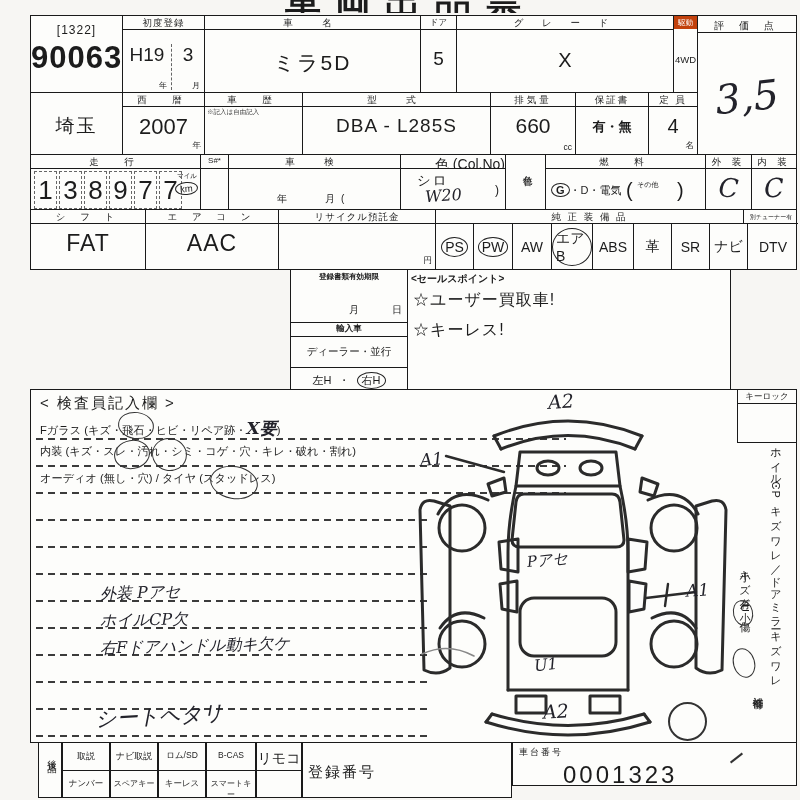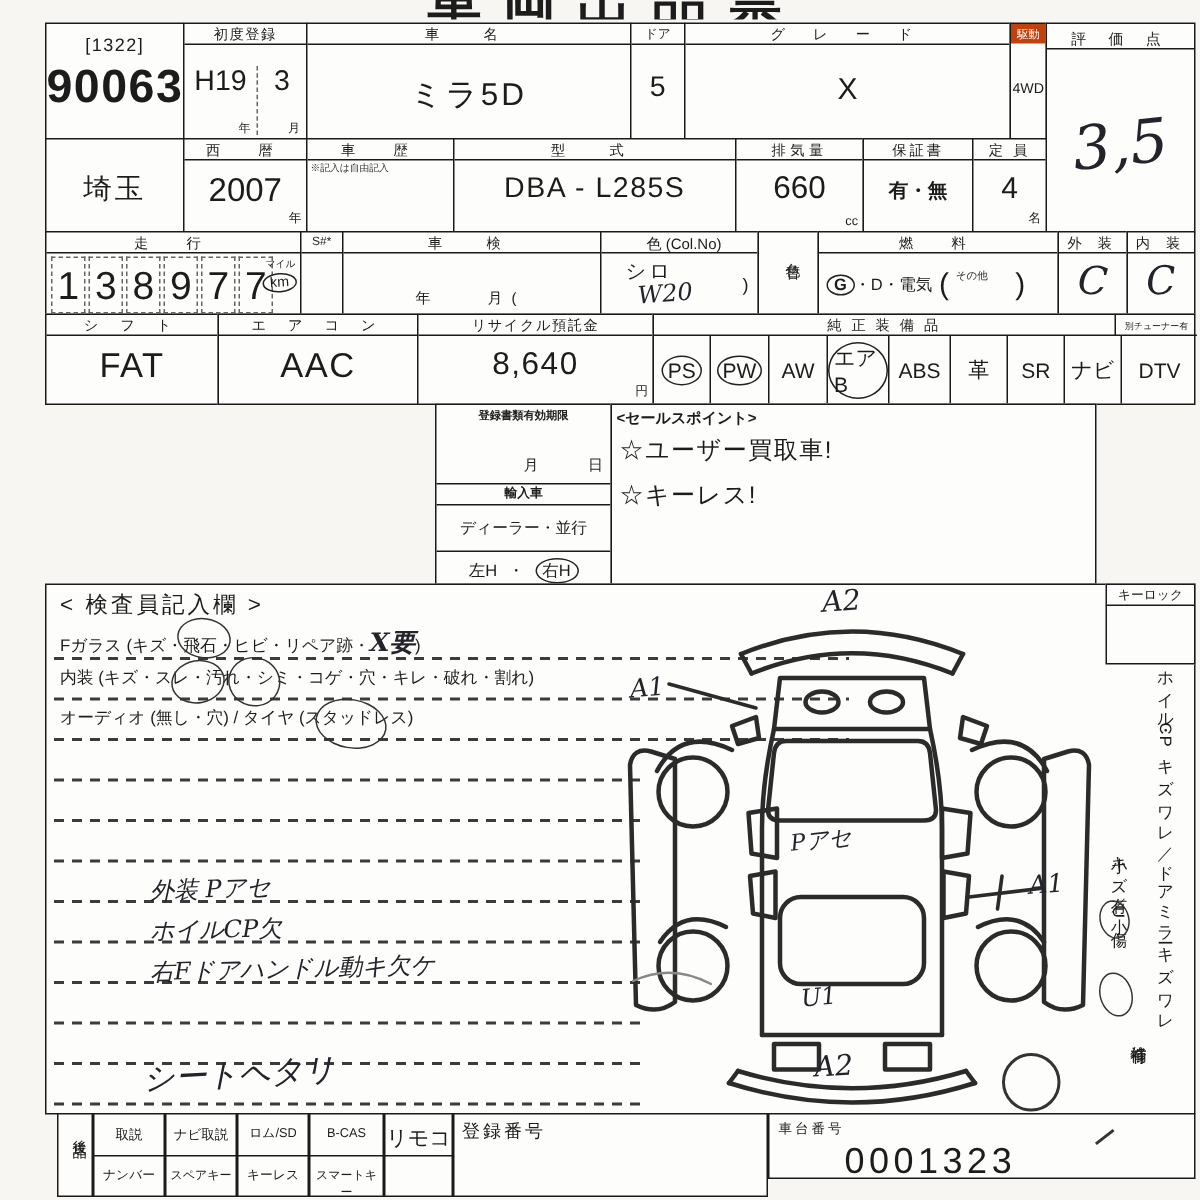--- a/index.html
+++ b/index.html
@@ -124,21 +124,21 @@
   <div class="cell" style="left:200px;top:154px;width:29px;height:56px;">
     <div class="hd" style="letter-spacing:0;font-size:8px;">S#*</div>
   </div>
 
   <div class="cell" style="left:228px;top:154px;width:173px;height:56px;">
     <div class="hd" style="letter-spacing:10px;">車　検</div>
     <div style="position:absolute;left:48px;bottom:3px;font-size:10px;letter-spacing:6px;">年　　月(</div>
   </div>
 
   <div class="cell" style="left:400px;top:154px;width:106px;height:56px;">
-    <div class="hd" style="letter-spacing:0;font-size:10px;text-align:center;padding-left:6px;">色 (Col.No)</div>
+    <div class="hd" style="letter-spacing:0;font-size:14px;text-align:right;padding-left:6px;">色 (Col.No)</div>
     <div style="position:absolute;left:16px;top:17px;font-size:13.5px;letter-spacing:2px;">シロ</div>
     <div class="hand" style="position:absolute;left:24px;top:31px;font-size:16px;transform:rotate(-4deg);">W20</div>
     <div style="position:absolute;right:6px;top:28px;font-size:12px;">)</div>
   </div>
 
   <div class="cell" style="left:505px;top:154px;width:41px;height:56px;">
     <div class="vtext" style="left:14px;top:12px;font-size:10px;">色替</div>
   </div>
 
   <div class="cell" style="left:545px;top:154px;width:161px;height:56px;">
@@ -166,21 +166,20 @@
     <div class="val" style="top:20px;font-size:23px;letter-spacing:1px;">FAT</div>
   </div>
 
   <div class="cell" style="left:145px;top:209px;width:134px;height:61px;">
     <div class="hd" style="letter-spacing:6px;">エ ア コ ン</div>
     <div class="val" style="top:20px;font-size:23px;letter-spacing:1px;">AAC</div>
   </div>
 
   <div class="cell" style="left:278px;top:209px;width:158px;height:61px;">
     <div class="hd" style="letter-spacing:1px;">リサイクル預託金</div>
-    <div class="val" style="top:21px;font-size:21px;letter-spacing:1px;">8,640</div>
     <span class="unit">円</span>
   </div>
 
   <div class="cell" style="left:435px;top:209px;width:362px;height:61px;">
     <div style="position:absolute;left:0;top:0;width:308px;height:14px;border-bottom:1.4px solid #1a1a1a;border-right:1.4px solid #1a1a1a;box-sizing:border-box;" class="hd2">純 正 装 備 品</div>
     <div style="position:absolute;left:308px;top:0;width:54px;height:14px;border-bottom:1.4px solid #1a1a1a;box-sizing:border-box;font-size:6px;text-align:center;padding-top:3px;">別チューナー有</div>
     <div style="position:absolute;left:0;top:14px;right:0;bottom:0;display:flex;">
       <div class="eq-item circ" style="width:37px;border-left:none;">
           <span class="eq-label">PS</span>
         </div>
@@ -353,21 +352,21 @@
   </div>
   <div class="cell" style="left:158px;top:770px;width:48px;height:28px;">
     <div class="val" style="top:7px;font-size:8.5px;">キーレス</div>
   </div>
   <div class="cell" style="left:206px;top:770px;width:50px;height:28px;">
     <div class="val" style="top:7px;font-size:8px;">スマートキー</div>
   </div>
   <div class="cell" style="left:256px;top:770px;width:46px;height:28px;"></div>
 
   <div class="cell" style="left:302px;top:742px;width:210px;height:56px;">
-    <div style="position:absolute;left:5px;top:3px;font-size:12px;letter-spacing:2px;">登録番号</div>
+    <div style="position:absolute;left:5px;top:20px;font-size:15px;letter-spacing:2px;">登録番号</div>
   </div>
 
   <div class="cell" style="left:512px;top:742px;width:285px;height:44px;">
     <div style="position:absolute;left:6px;top:3px;font-size:9px;letter-spacing:2px;">車台番号</div>
     <div style="position:absolute;left:50px;top:18px;font-size:24px;letter-spacing:3px;">0001323</div>
     <div style="position:absolute;left:216px;top:14px;width:15px;height:2px;background:#333;transform:rotate(-38deg);"></div>
   </div>
 
 </div>
 

